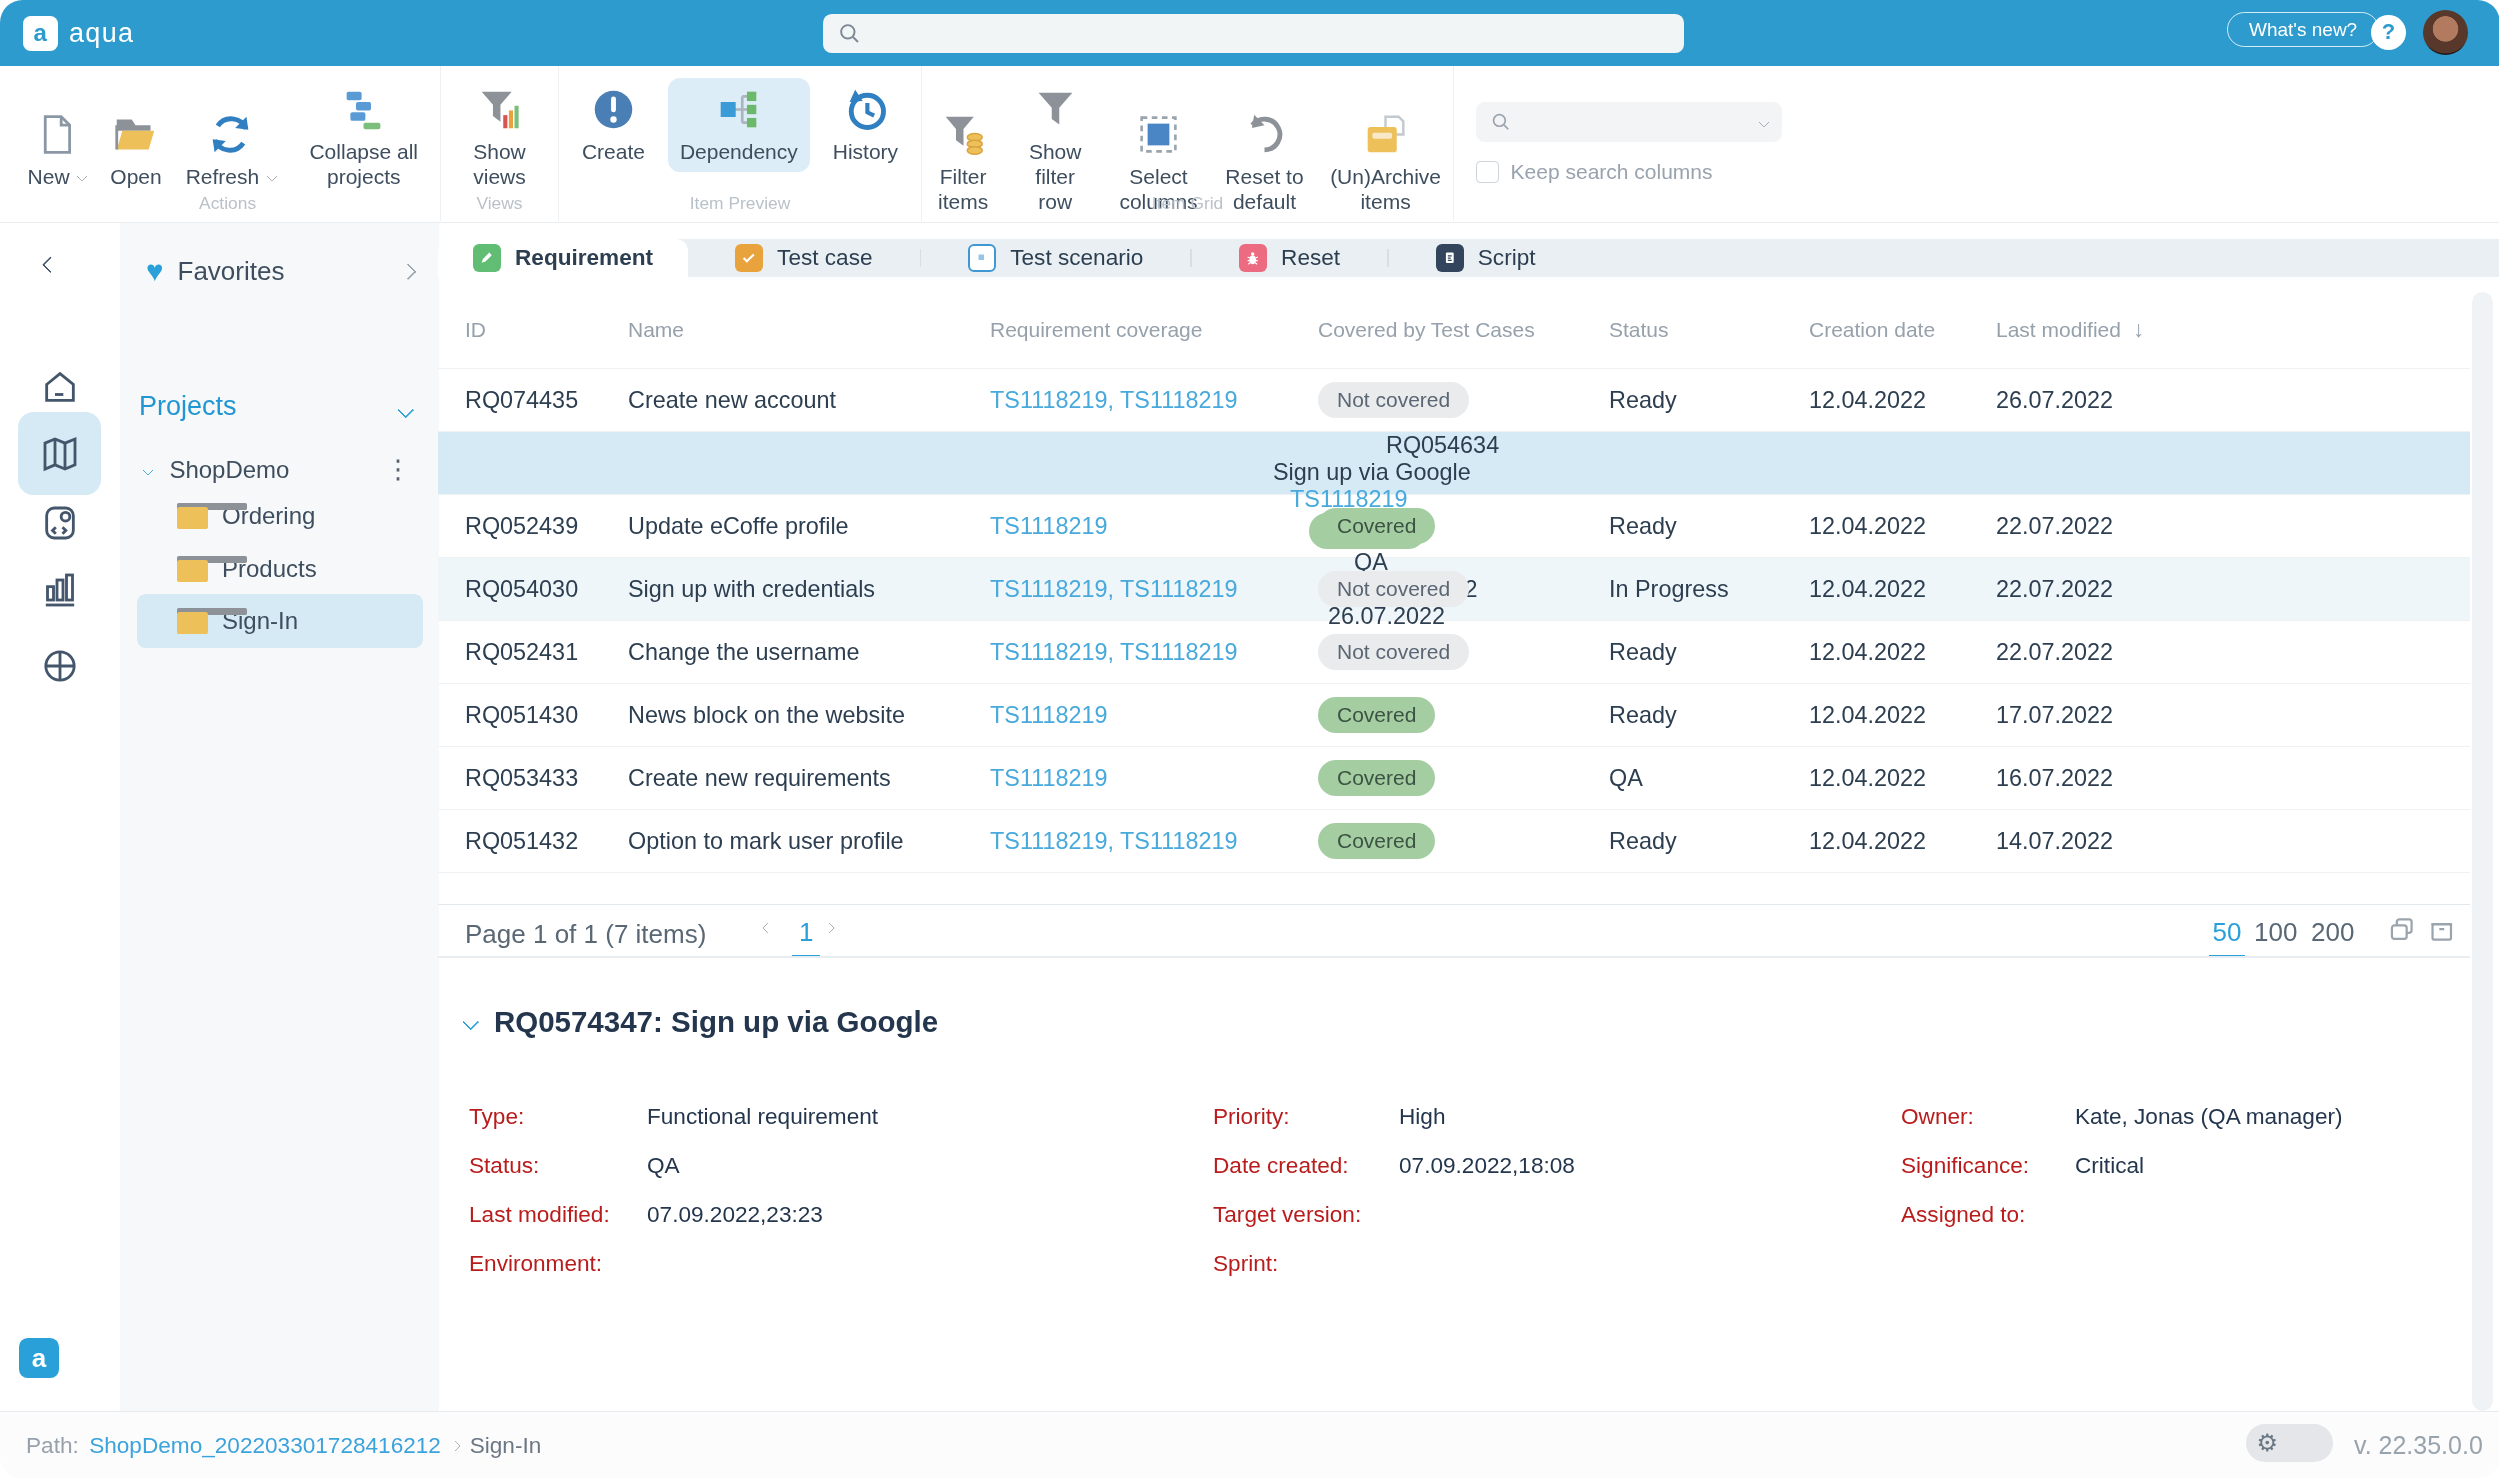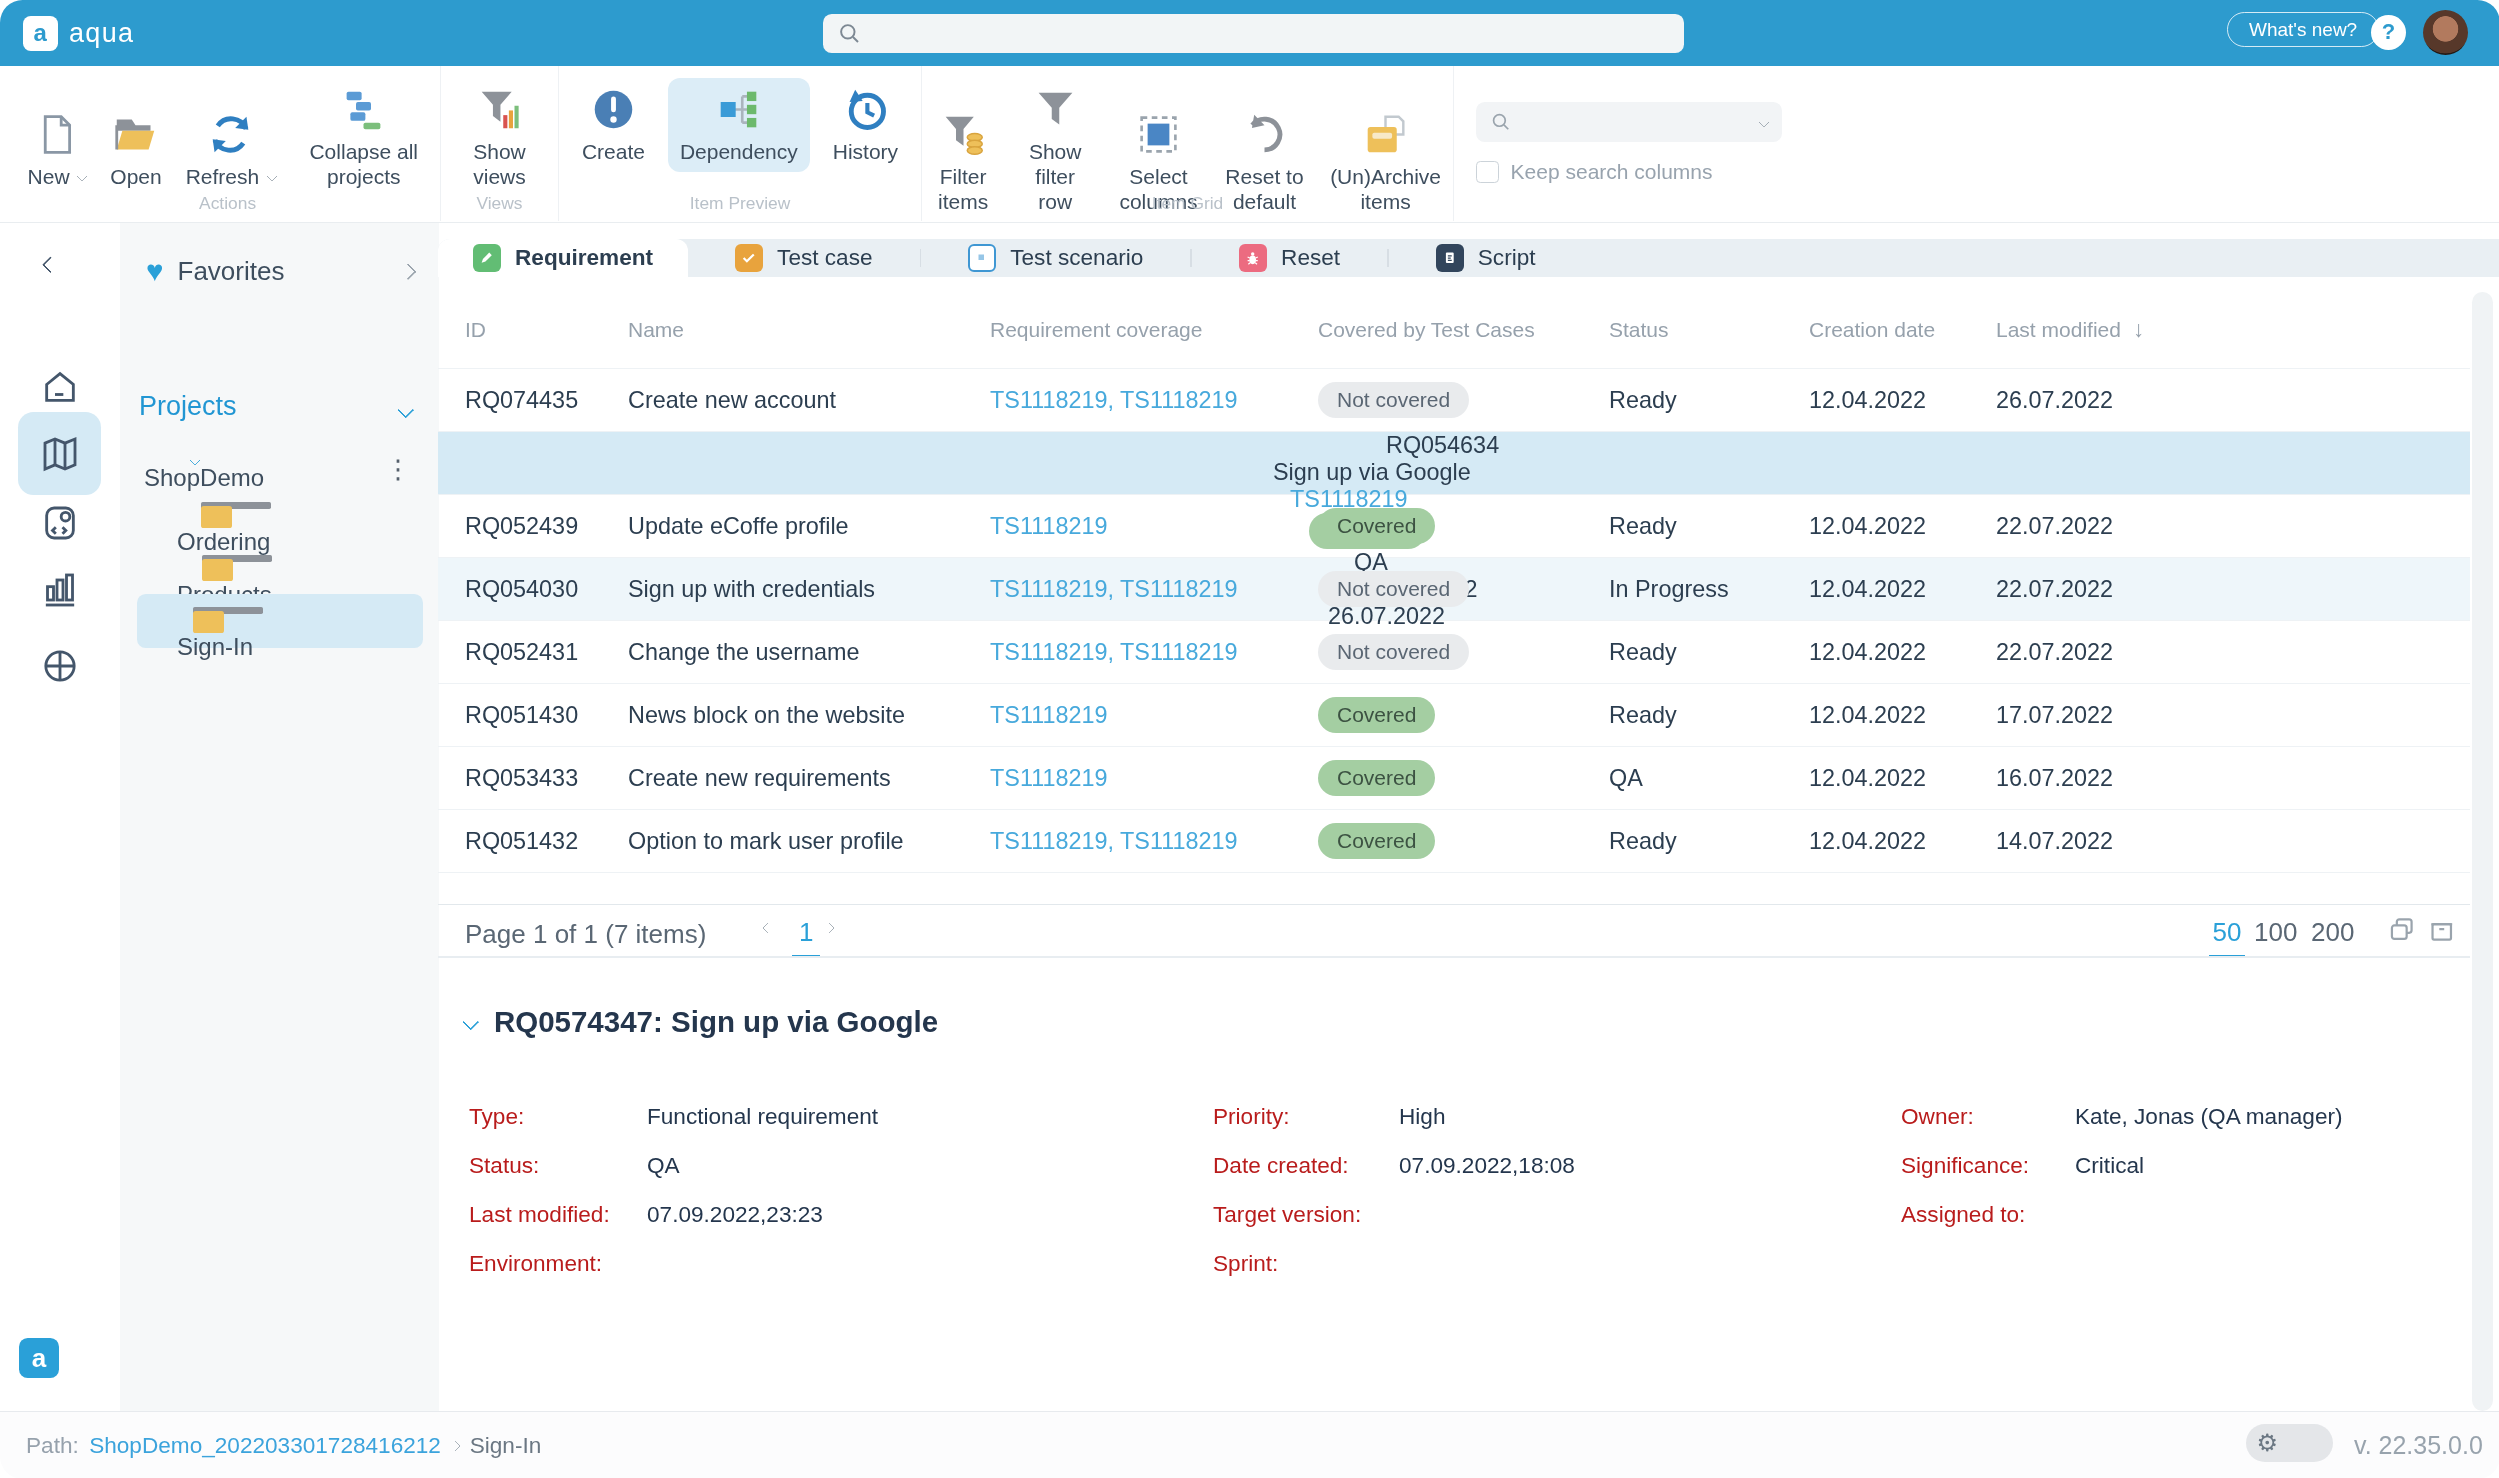--- a/index.html
+++ b/index.html
@@ -55,21 +55,21 @@
   .rail-logo{position:absolute;left:19px;top:1115px;width:40px;height:40px;border-radius:8.7px;background:#2aa0d8;
         color:#fff;font-weight:bold;font-size:26px;display:flex;align-items:center;justify-content:center;}
 
   
   .panel{position:absolute;left:120px;top:223px;width:319px;height:1188px;background:#f6f8f9;}
   .fav{position:absolute;left:26px;top:31px;display:flex;align-items:center;font-size:26px;color:#3e4e5e;}
   .fav .heart{color:#2aa0d8;font-size:29.5px;margin-right:14px;}
   .fav-chev{position:absolute;right:26px;top:43px;}
   .projects{position:absolute;left:19px;top:168px;font-size:27px;color:#2196d3;}
   .proj-chev{position:absolute;right:28px;top:181px;}
-  .tree-row{position:absolute;display:flex;align-items:center;font-size:24px;color:#3e4e5e;flex-direction:column;}
+  .tree-row{position:absolute;display:flex;align-items:center;font-size:24px;color:#3e4e5e;}
   .kebab{position:absolute;right:28px;top:231px;color:#55606c;font-size:26px;letter-spacing:0;}
   .folder-ic{width:31px;height:26px;position:relative;margin-right:14px;}
   .folder-ic .tab{position:absolute;left:0;top:0;width:14px;height:7px;background:#8d9299;border-radius:1.7px;}
   .folder-ic .body{position:absolute;left:0;top:3.5px;width:31px;height:22.6px;background:#eec05a;border-radius:2.6px;}
   .sel-folder{position:absolute;left:17.4px;top:371px;width:286px;height:54px;background:#d5eaf5;border-radius:8.7px;}
 
   
   .tabstrip{position:absolute;left:438px;top:239px;width:2061px;height:38px;background:#e9eff3;border-top-left-radius:12px;
         display:flex;align-items:stretch;gap:19px;}
   .tab{display:flex;align-items:center;gap:14px;padding:0 28px;font-size:22.6px;color:#2c3e50;}

